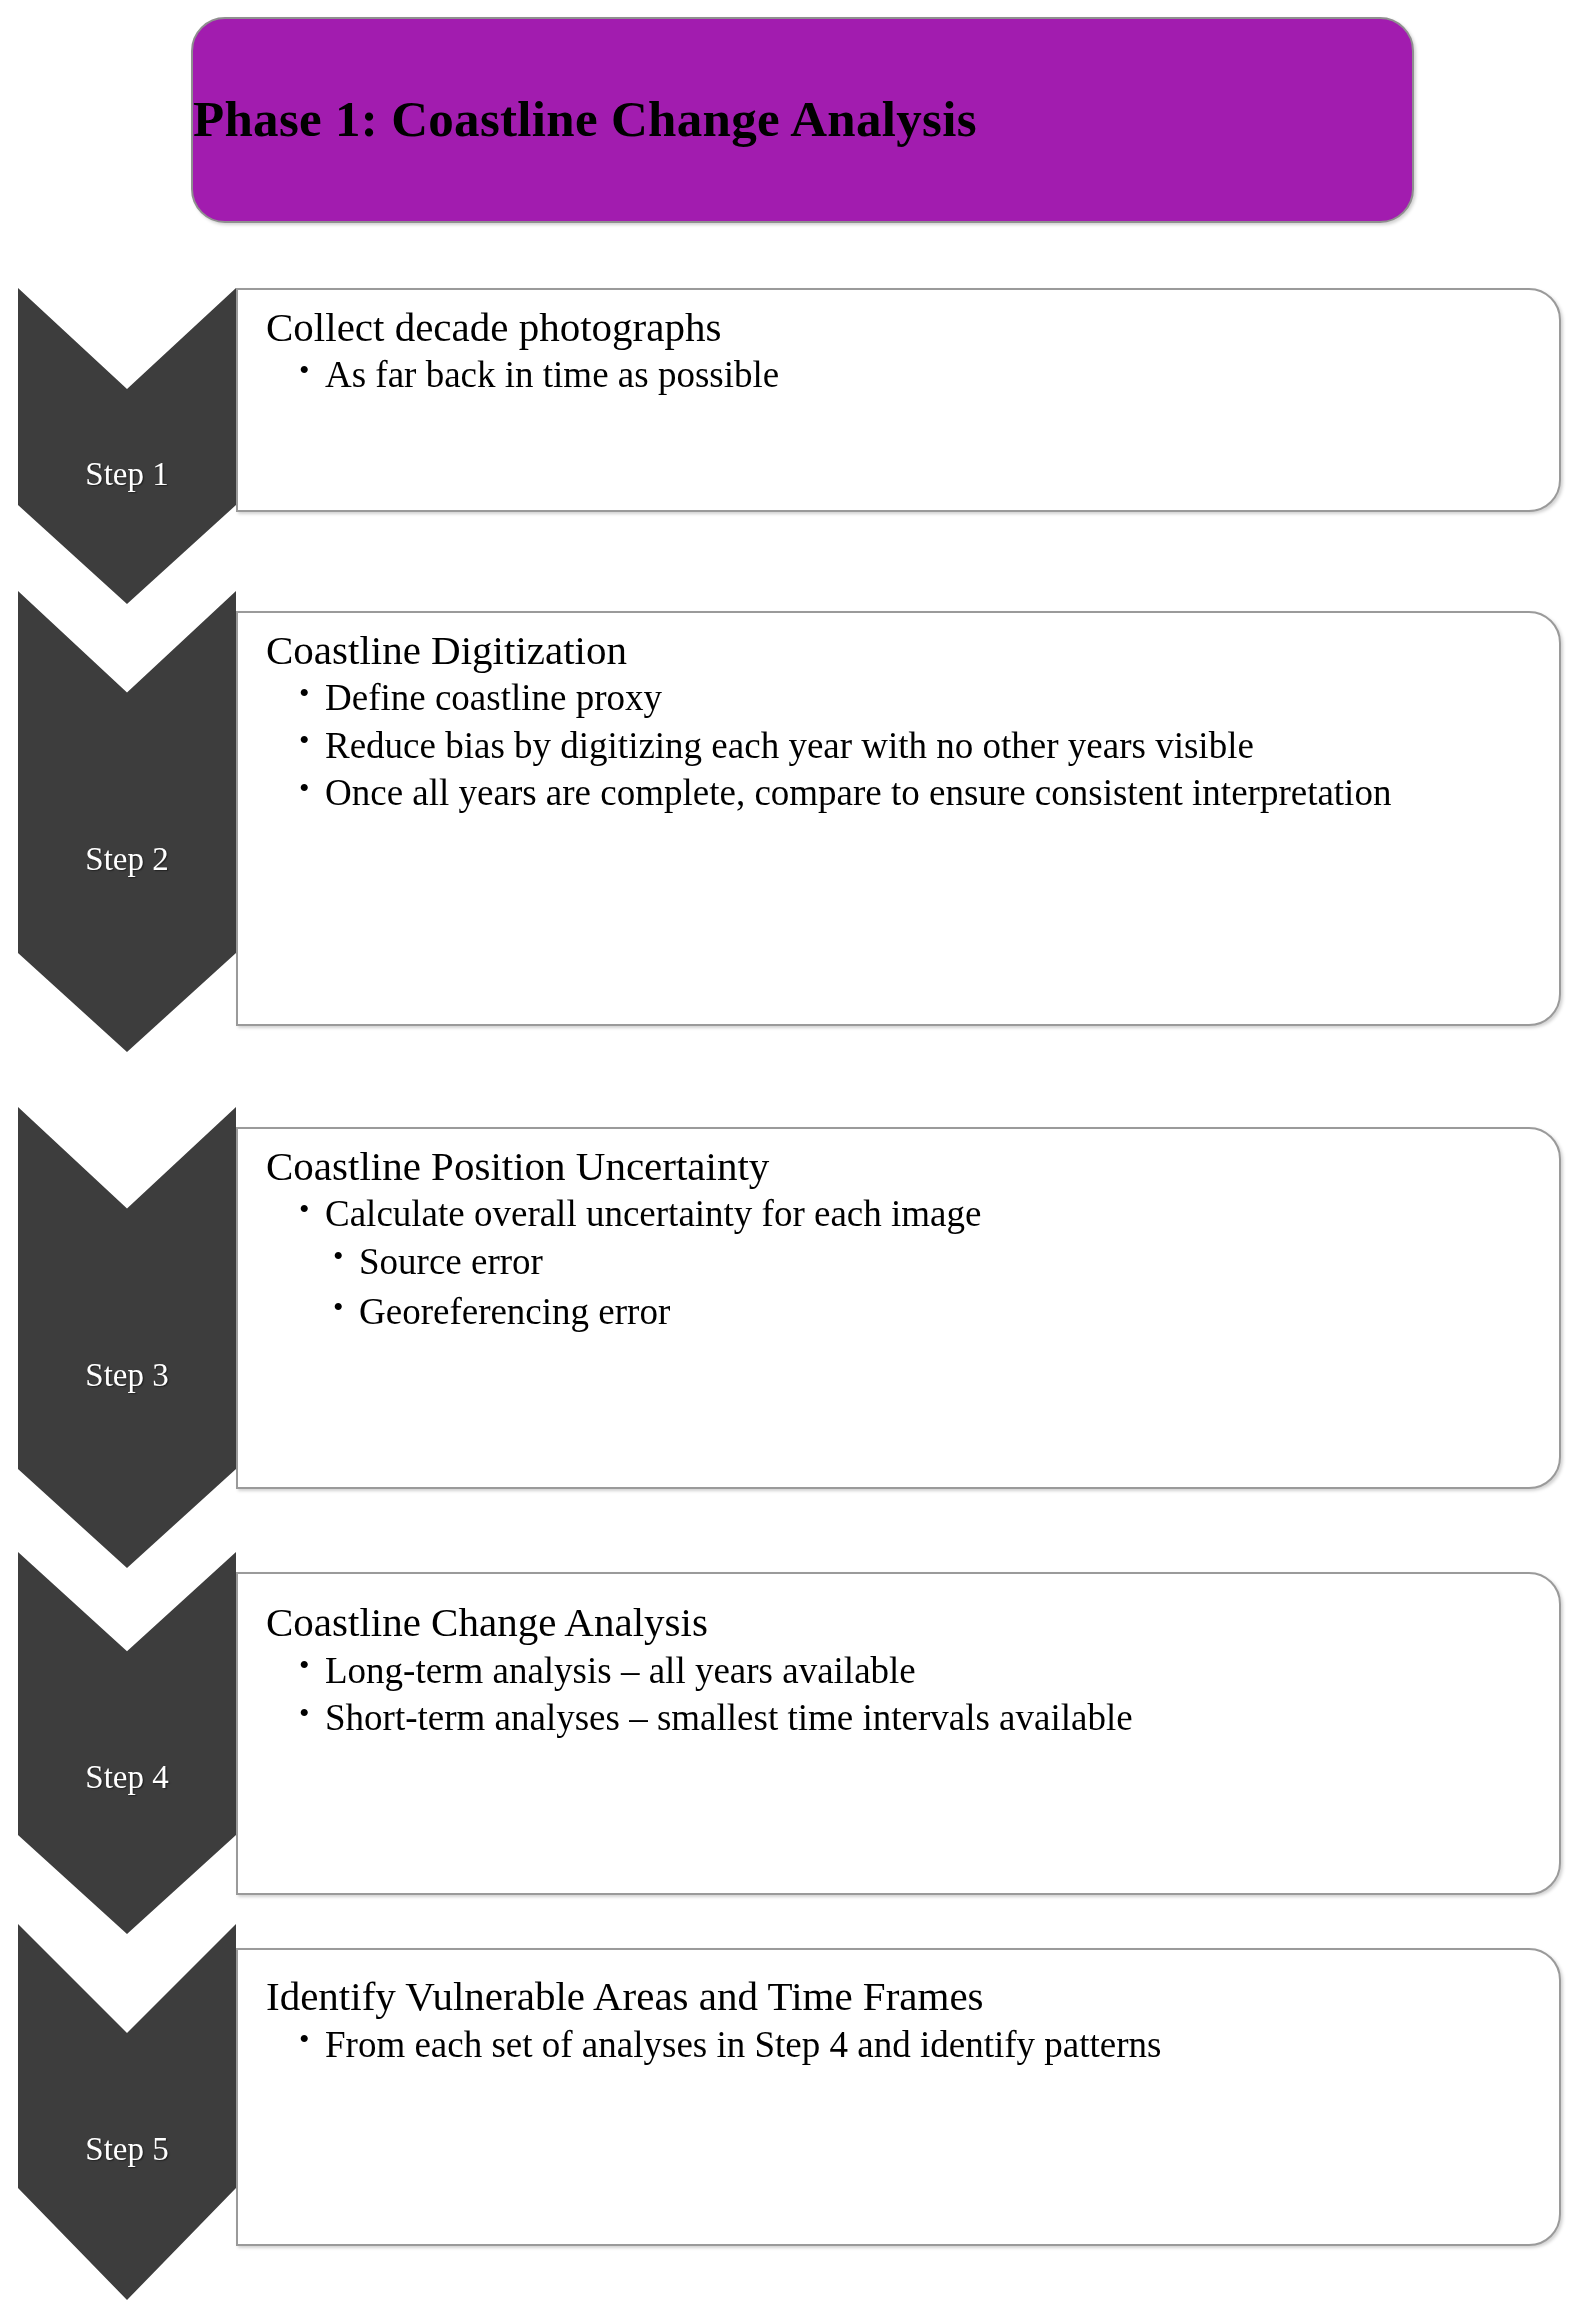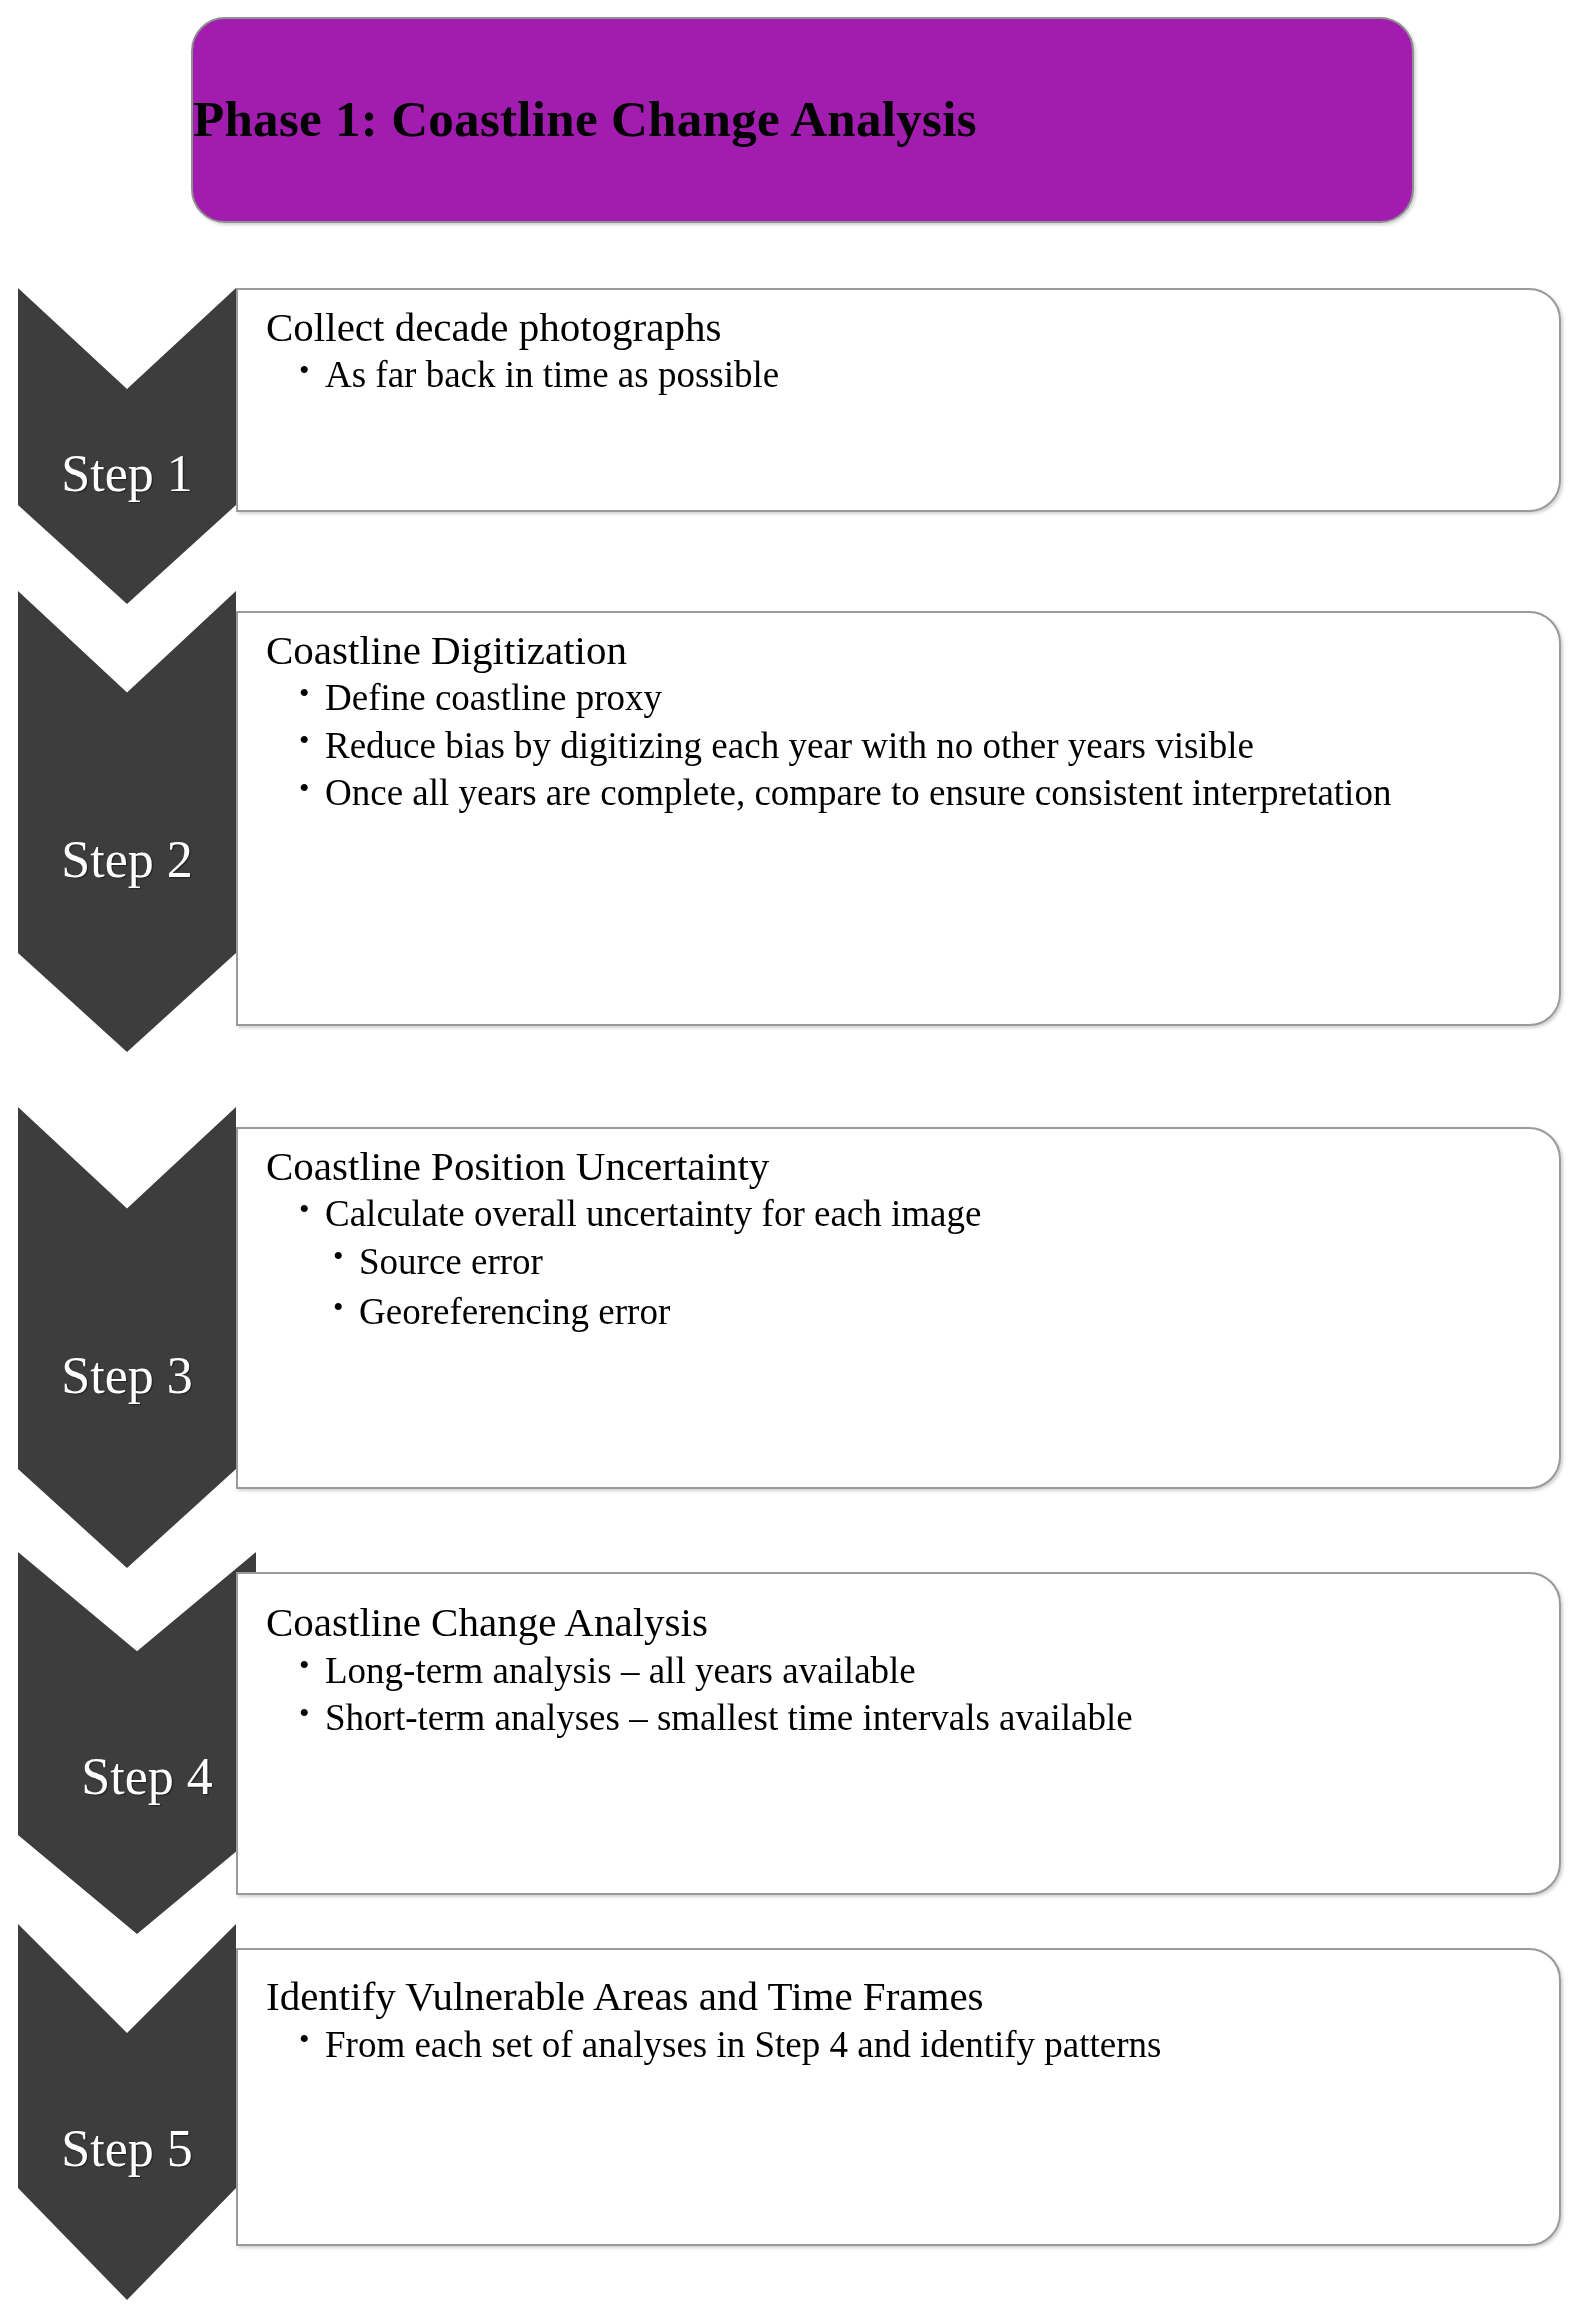--- a/index.html
+++ b/index.html
@@ -58,21 +58,21 @@
     background: #3d3d3d;
     -webkit-clip-path: polygon(0% 0%, 50% var(--notch), 100% 0%, 100% calc(100% - var(--tip)), 50% 100%, 0% calc(100% - var(--tip)));
     clip-path: polygon(0% 0%, 50% var(--notch), 100% 0%, 100% calc(100% - var(--tip)), 50% 100%, 0% calc(100% - var(--tip)));
     display: flex;
     align-items: center;
     justify-content: center;
     filter: drop-shadow(2px 2px 2.6px rgba(0,0,0,0.22));
   }
   .chevron-label {
     color: #ffffff;
-    font-size: 52px;
+    font-size: 33px;
     line-height: 1;
     text-shadow: 1.3px 1.3px 1.3px rgba(0,0,0,0.45);
     position: relative;
   }
 
   
   .panel {
     position: absolute;
     left: 236px;
     width: 1325px;
@@ -174,21 +174,21 @@
         </ul>
         <ul class="bullets lvl2">
           <li>Source error</li>
           <li>Georeferencing error</li>
         </ul>
       </div>
     </div>
   </div>
 
   <div class="row">
-    <div class="chevron" style="top:1552px; height:382px;padding-left:20px; --notch:26%; --tip:99px;">
+    <div class="chevron" style="top:1552px; height:382px; --notch:26%; --tip:99px;">
       <span class="chevron-label" style="top:34px;">Step 4</span>
     </div>
     <div class="panel squared-left" style="top:1572px; height:323px;">
       <div class="panel-inner" style="padding-top:26px;">
         <div class="panel-heading">Coastline Change Analysis</div>
         <ul class="bullets lvl1">
           <li>Long-term analysis – all years available</li>
           <li>Short-term analyses – smallest time intervals available</li>
         </ul>
       </div>

